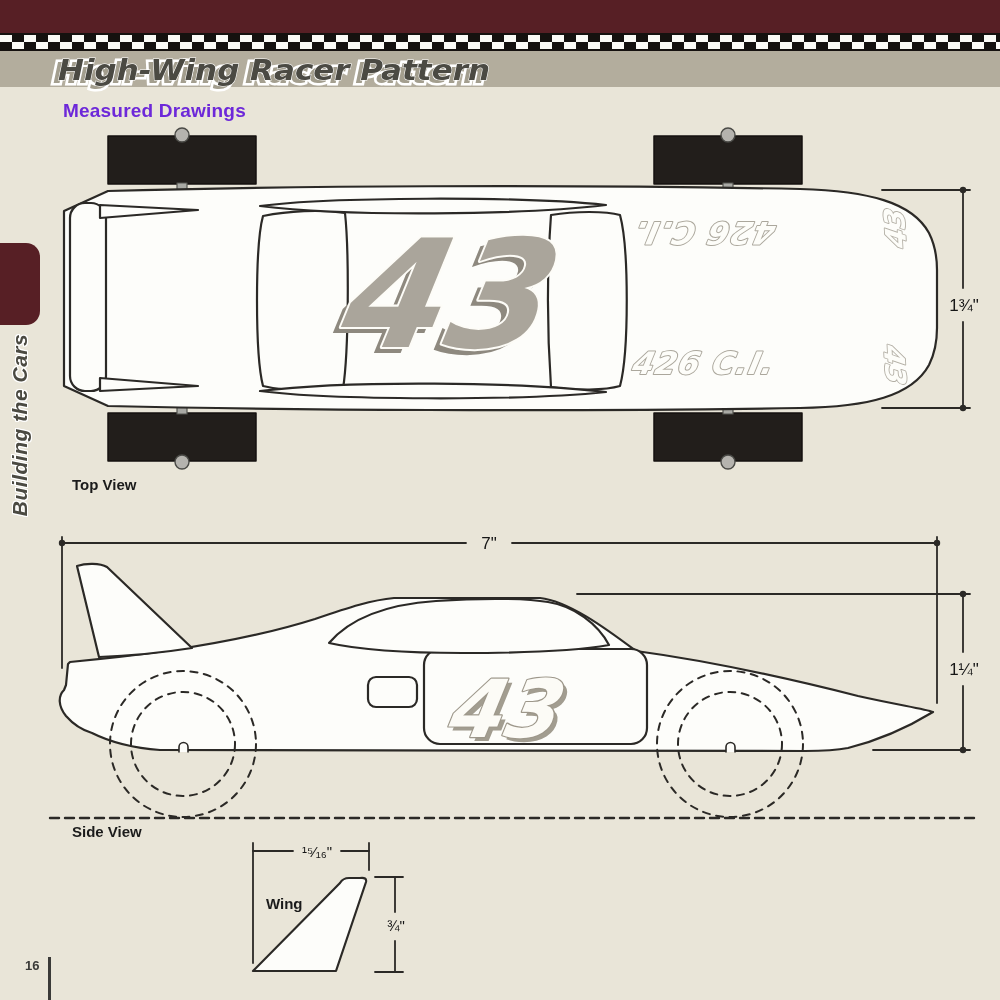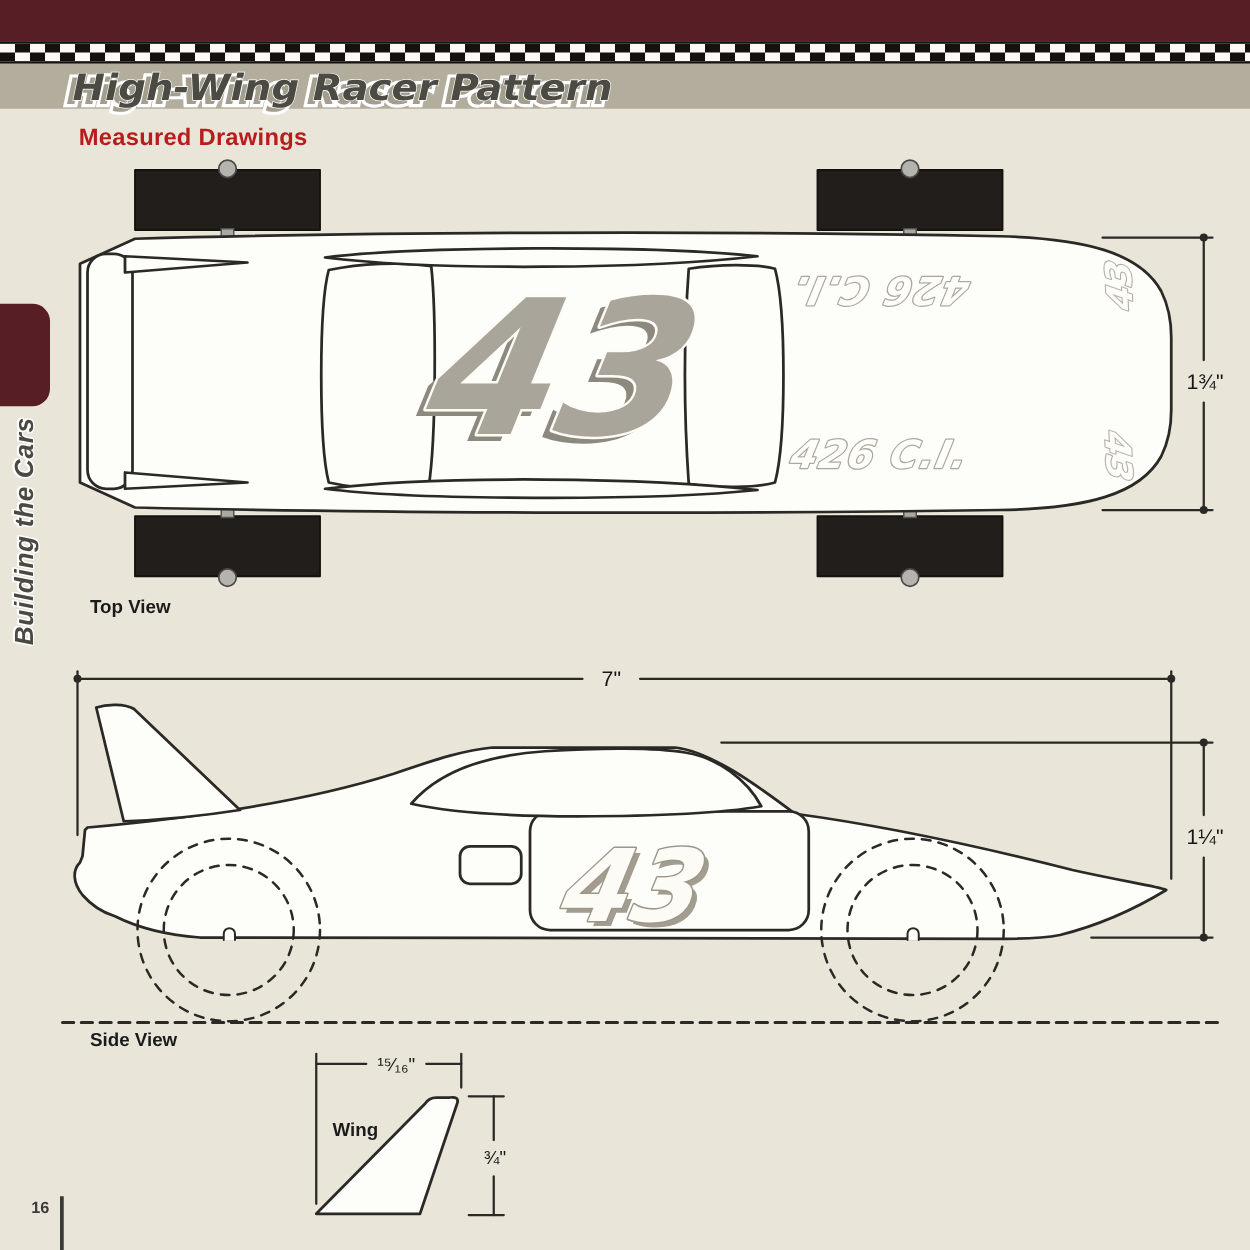--- a/index.html
+++ b/index.html
@@ -11,21 +11,21 @@
   .band-maroon{position:absolute;left:0;top:0;width:1000px;height:33px;background:#571f25;}
   .band-checker{
     position:absolute;left:0;top:33px;width:1000px;height:18px;box-sizing:border-box;
     border-top:2px solid #15110f;border-bottom:2px solid #15110f;
     background:repeating-conic-gradient(#15110f 0% 25%, #fbfaf6 0% 50%);
     background-size:24px 14px;
   }
   .band-title{position:absolute;left:0;top:51px;width:1000px;height:36px;background:#b3ad9d;}
   .title-svg{position:absolute;left:40px;top:50px;}
   .section-heading{
-    position:absolute;left:63px;top:100px;font-size:19px;font-weight:bold;color:#b91c1c;
+    position:absolute;left:63px;top:100px;font-size:19px;font-weight:bold;color:#6d28d9;
     letter-spacing:0.2px;
   }
   
   .side-tab{
     position:absolute;left:0;top:243px;width:40px;height:82px;background:#571f25;
     border-radius:0 14px 14px 0;
   }
   .side-label{
     position:absolute;left:-72px;top:410px;width:190px;height:30px;
     transform:rotate(-90deg);

